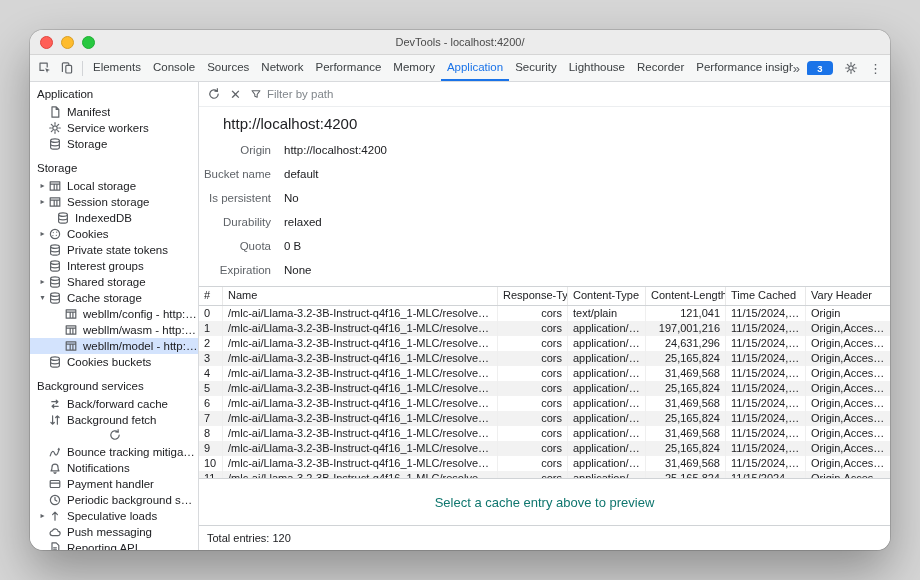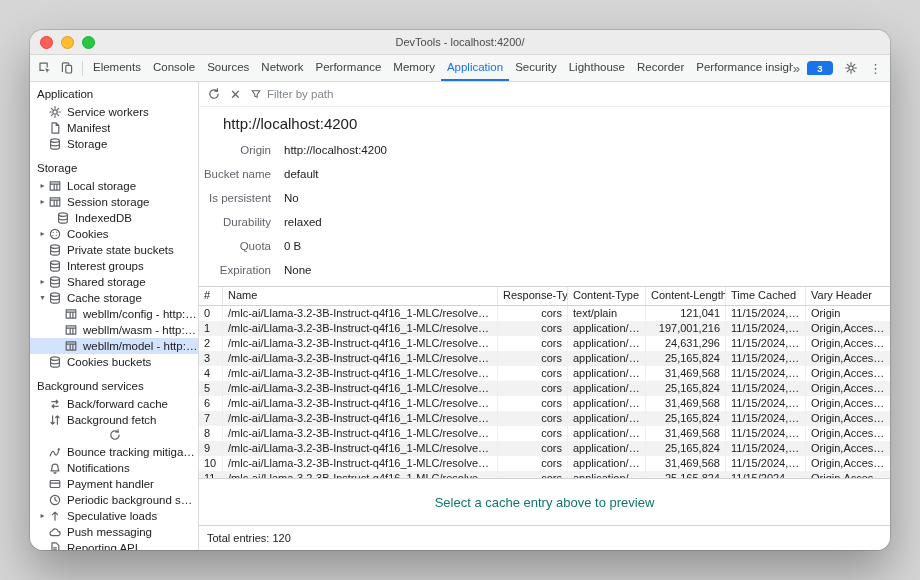--- a/index.html
+++ b/index.html
@@ -162,38 +162,38 @@
   </div>
 
   <div class="content">
 
     <div class="sidebar">
         <div class="tree-section">Application</div>
         <div class="tree-item" style="padding-left: 7px;">
           <span class="chev"></span>
           <span class="icon">
             <svg viewBox="0 0 14 14">
+              <path d="M4 1.8h4.2l2.6 2.6v7.8H4z M8.2 1.8v2.6h2.6"></path>
+            </svg>
+          </span>
+          <span class="tlabel">Manifest</span>
+        </div>
+        <div class="tree-item" style="padding-left: 7px;">
+          <span class="chev"></span>
+          <span class="icon">
+            <svg viewBox="0 0 14 14">
               <path d="M7 4.8a2.2 2.2 0 1 0 0 4.4a2.2 2.2 0 1 0 0-4.4 M7 1.7v1.6 M7 10.7v1.6 M1.7 7h1.6 M10.7 7h1.6 M3.3 3.3l1.1 1.1 M9.6 9.6l1.1 1.1 M10.7 3.3L9.6 4.4 M4.4 9.6l-1.1 1.1"></path>
             </svg>
           </span>
           <span class="tlabel">Service workers</span>
         </div>
         <div class="tree-item" style="padding-left: 7px;">
           <span class="chev"></span>
           <span class="icon">
             <svg viewBox="0 0 14 14">
-              <path d="M4 1.8h4.2l2.6 2.6v7.8H4z M8.2 1.8v2.6h2.6"></path>
-            </svg>
-          </span>
-          <span class="tlabel">Manifest</span>
-        </div>
-        <div class="tree-item" style="padding-left: 7px;">
-          <span class="chev"></span>
-          <span class="icon">
-            <svg viewBox="0 0 14 14">
               <path d="M2.6 3.6a4.4 1.8 0 1 0 8.8 0a4.4 1.8 0 1 0-8.8 0 M2.6 3.6v6.8c0 1 2 1.8 4.4 1.8s4.4-.8 4.4-1.8V3.6 M2.6 7c0 1 2 1.8 4.4 1.8S11.4 8 11.4 7"></path>
             </svg>
           </span>
           <span class="tlabel">Storage</span>
         </div>
         <div class="tree-section">Storage</div>
         <div class="tree-item" style="padding-left: 7px;">
           <span class="chev">▸</span>
           <span class="icon">
             <svg viewBox="0 0 14 14">
@@ -229,21 +229,21 @@
           </span>
           <span class="tlabel">Cookies</span>
         </div>
         <div class="tree-item" style="padding-left: 7px;">
           <span class="chev"></span>
           <span class="icon">
             <svg viewBox="0 0 14 14">
               <path d="M2.6 3.6a4.4 1.8 0 1 0 8.8 0a4.4 1.8 0 1 0-8.8 0 M2.6 3.6v6.8c0 1 2 1.8 4.4 1.8s4.4-.8 4.4-1.8V3.6 M2.6 7c0 1 2 1.8 4.4 1.8S11.4 8 11.4 7"></path>
             </svg>
           </span>
-          <span class="tlabel">Private state buckets</span>
+          <span class="tlabel">Private state tokens</span>
         </div>
         <div class="tree-item" style="padding-left: 7px;">
           <span class="chev"></span>
           <span class="icon">
             <svg viewBox="0 0 14 14">
               <path d="M2.6 3.6a4.4 1.8 0 1 0 8.8 0a4.4 1.8 0 1 0-8.8 0 M2.6 3.6v6.8c0 1 2 1.8 4.4 1.8s4.4-.8 4.4-1.8V3.6 M2.6 7c0 1 2 1.8 4.4 1.8S11.4 8 11.4 7"></path>
             </svg>
           </span>
           <span class="tlabel">Interest groups</span>
         </div>

